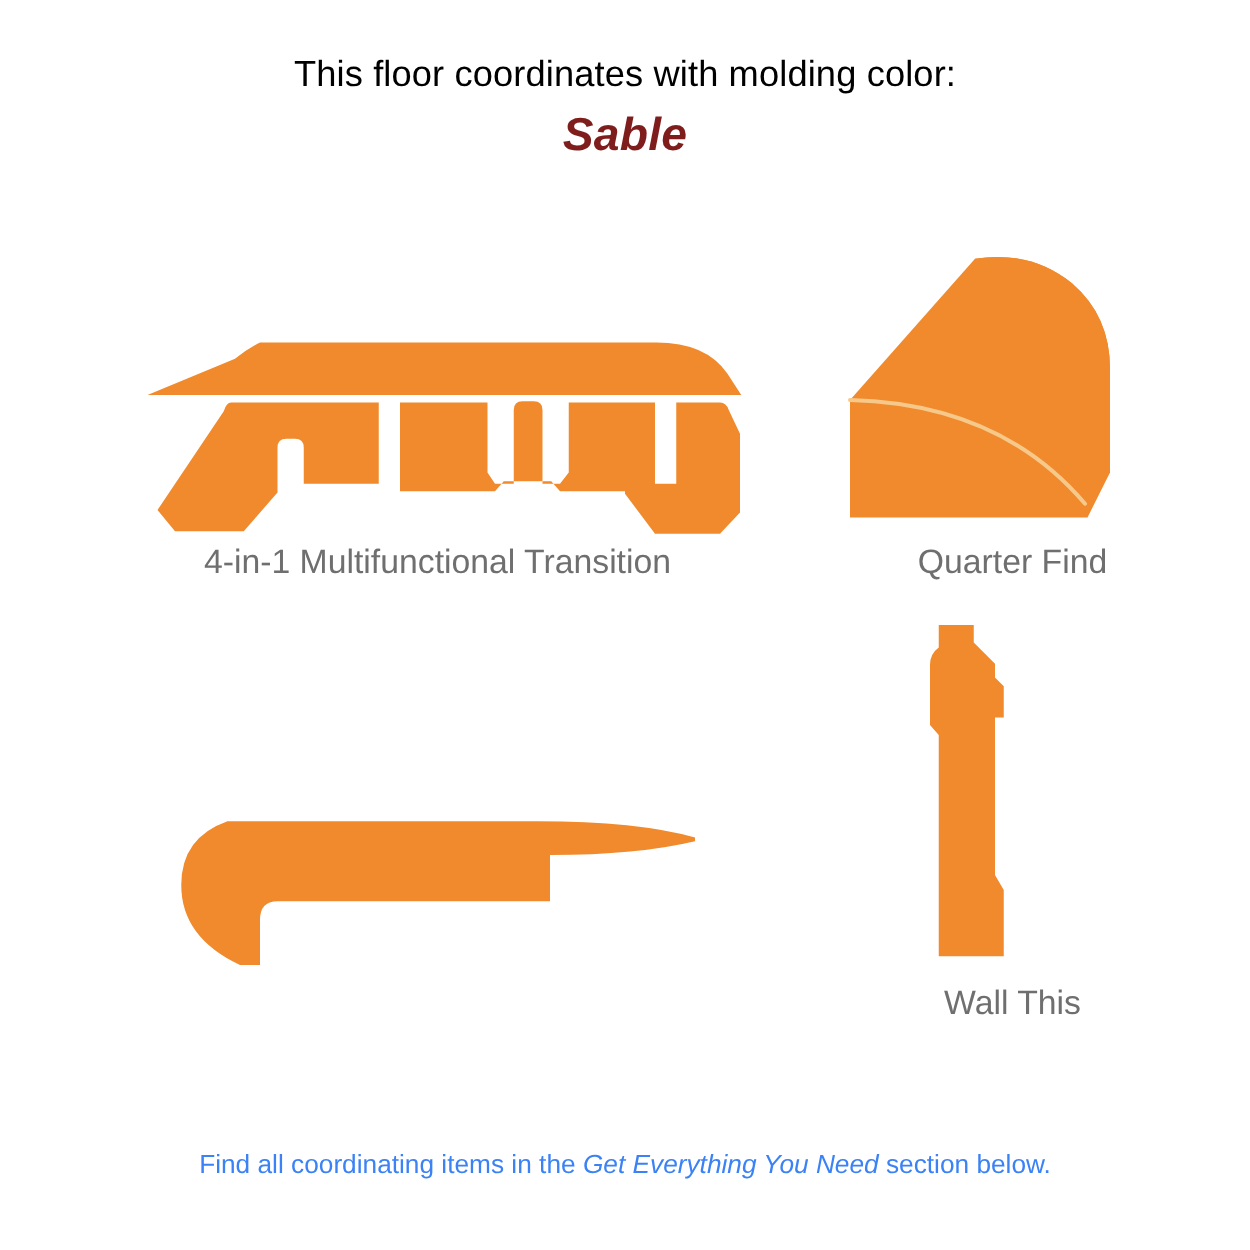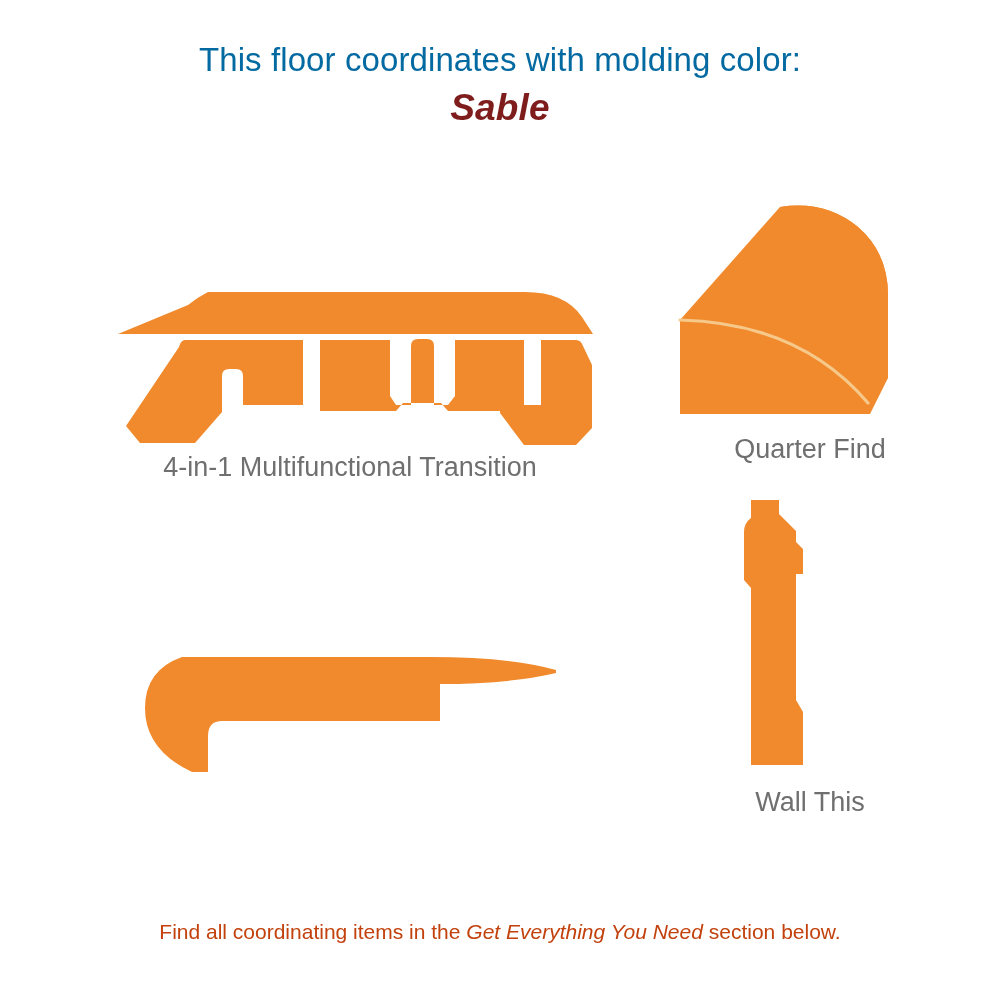--- a/index.html
+++ b/index.html
@@ -23,23 +23,23 @@
 
   
   .header {
     position: absolute;
     left: 0;
     top: 38px;
     width: 1000px;
     text-align: center;
   }
   .header-line1 {
-    font-size: 33px;
+    font-size: 29px;
     line-height: 44px;
-    color: #0369a1;
+    color: #000000;
     font-weight: 400;
     letter-spacing: 0.1px;
   }
   .header-line2 {
     font-size: 37px;
     line-height: 52px;
     color: #7f1d1d;
     font-weight: bold;
     font-style: italic;
     letter-spacing: 0.2px;
@@ -57,40 +57,40 @@
   .product-label {
     position: absolute;
     text-align: center;
     color: #6f6f6f;
     font-size: 27px;
     line-height: 32px;
     font-weight: 400;
     white-space: nowrap;
   }
 
-  #prod-transition { left: 0px;   top: 213px; width: 700px; height: 300px; }
+  #prod-transition { left: 0px;   top: 195px; width: 700px; height: 300px; }
   #prod-quarter    { left: 620px; top: 185px; width: 380px; height: 310px; }
   #prod-stair      { left: 0px;   top: 600px; width: 700px; height: 260px; }
   #prod-wall       { left: 620px; top: 470px; width: 380px; height: 390px; }
 
   #label-transition { left: 0px;   top: 238px; width: 700px; }
   #label-quarter    { left: 0px;   top: 248px; width: 380px; }
   #label-stair      { left: 0px;   top: 196px; width: 700px; }
   #label-wall       { left: 0px;   top: 316px; width: 380px; }
 
   
   .footer {
     position: absolute;
     left: 0;
     top: 918px;
     width: 1000px;
     text-align: center;
     font-size: 21px;
     line-height: 28px;
-    color: #c2410c;
+    color: #3b82f6;
   }
   .footer em {
     font-style: italic;
   }
 </style>
 </head>
 <body>
 
 <div id="page">
 

